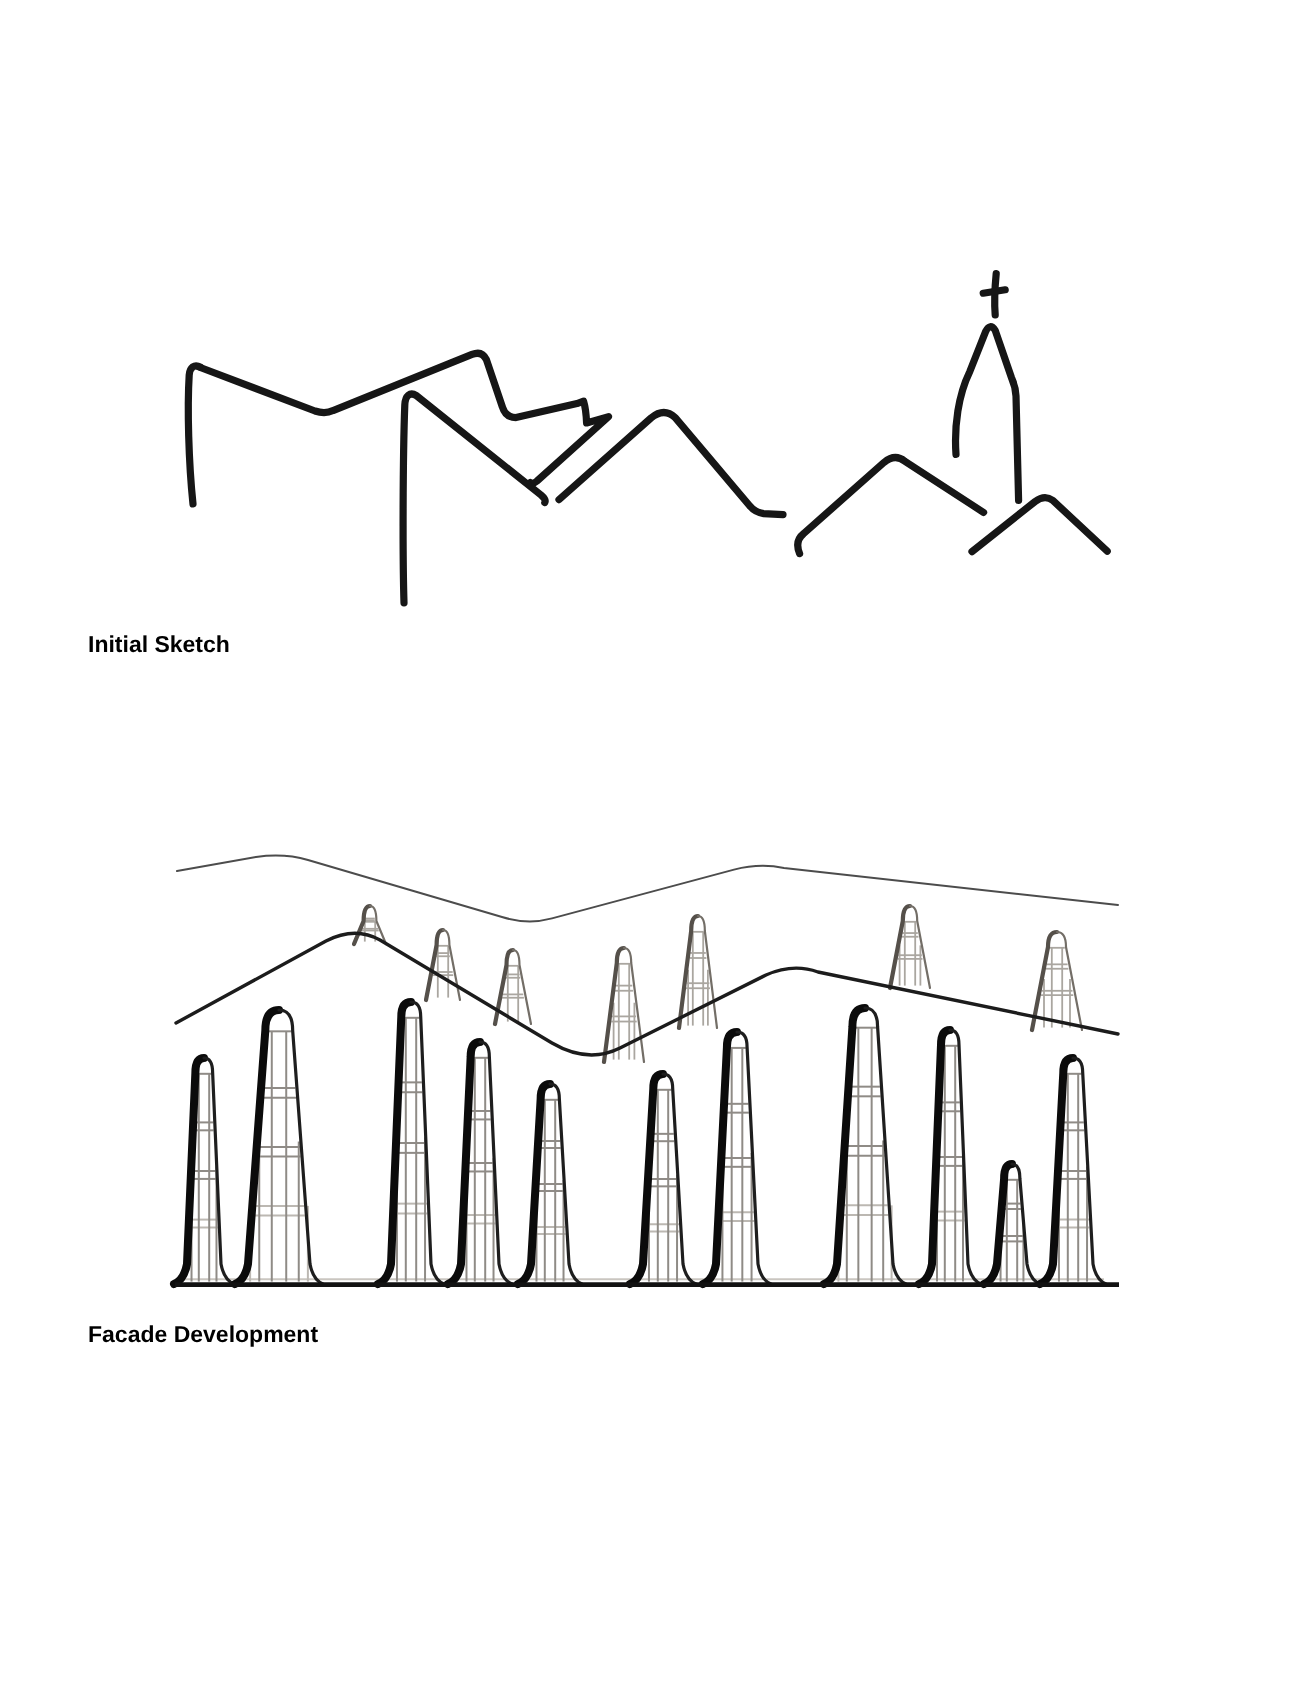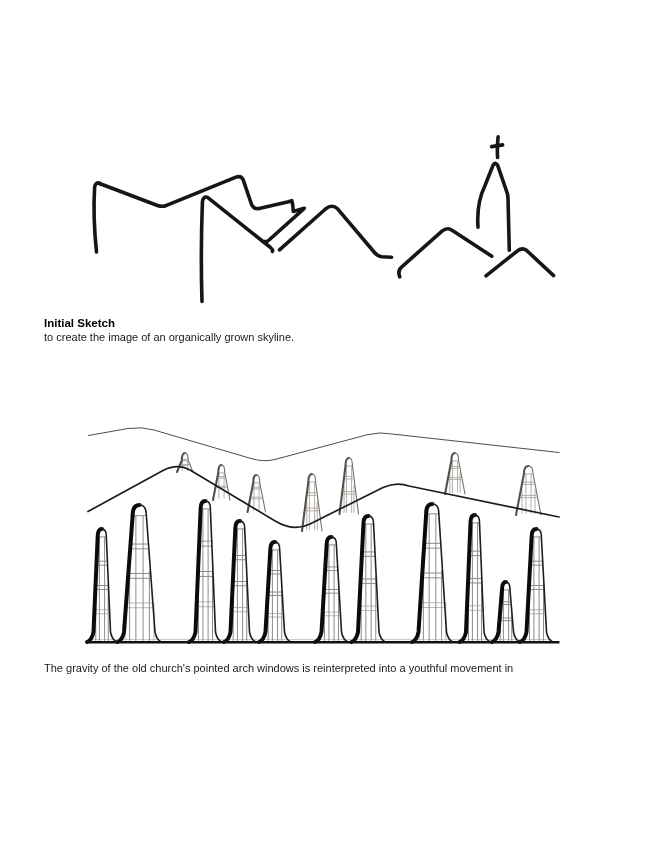--- a/index.html
+++ b/index.html
@@ -255,20 +255,19 @@
         <line x1="529.48" y1="583.24" x2="529.48" y2="640.8" stroke="#8f8b86" stroke-width="1"></line>
         <line x1="543.52" y1="583.24" x2="543.52" y2="640.8" stroke="#8f8b86" stroke-width="1"></line>
         <path d="M 520,642 Q 525,640 526.5,632 L 531.64,536.5 Q 531.64,529 536.5,529" fill="none" stroke="#0b0b0b" stroke-width="4" stroke-linecap="round" stroke-linejoin="round"></path>
         <path d="M 536.5,529 Q 541.36,529 541.36,536.5 L 546.5,632 Q 548,640 553,642" fill="none" stroke="#1e1e1e" stroke-width="1.6" stroke-linecap="round" stroke-linejoin="round"></path>
         <line x1="87.5" y1="642.3" x2="559.5" y2="642.3" stroke="#121212" stroke-width="2.4"></line>
       </g>
   </svg>
 
   <div class="caption" style="top:317px">
     <div class="cap-title">Initial Sketch</div>
-    <div class="cap-line">to create the image of an organically grown skyline.</div>
   </div>
 
   <div class="caption" style="top:662px">
-    <div class="cap-line">The gravity of the old church's pointed arch windows is reinterpreted into a youthful movement in</div>
+    <div class="cap-title">Facade Development</div>
   </div>
 
 </div>
 
 </body></html>

